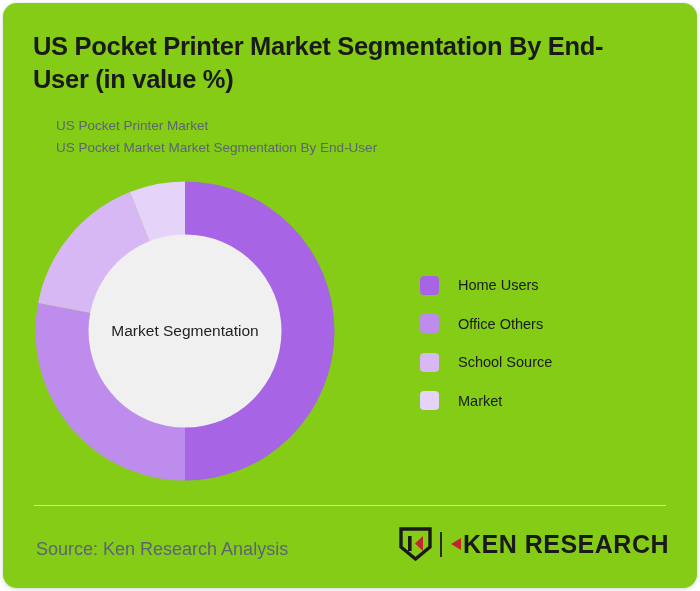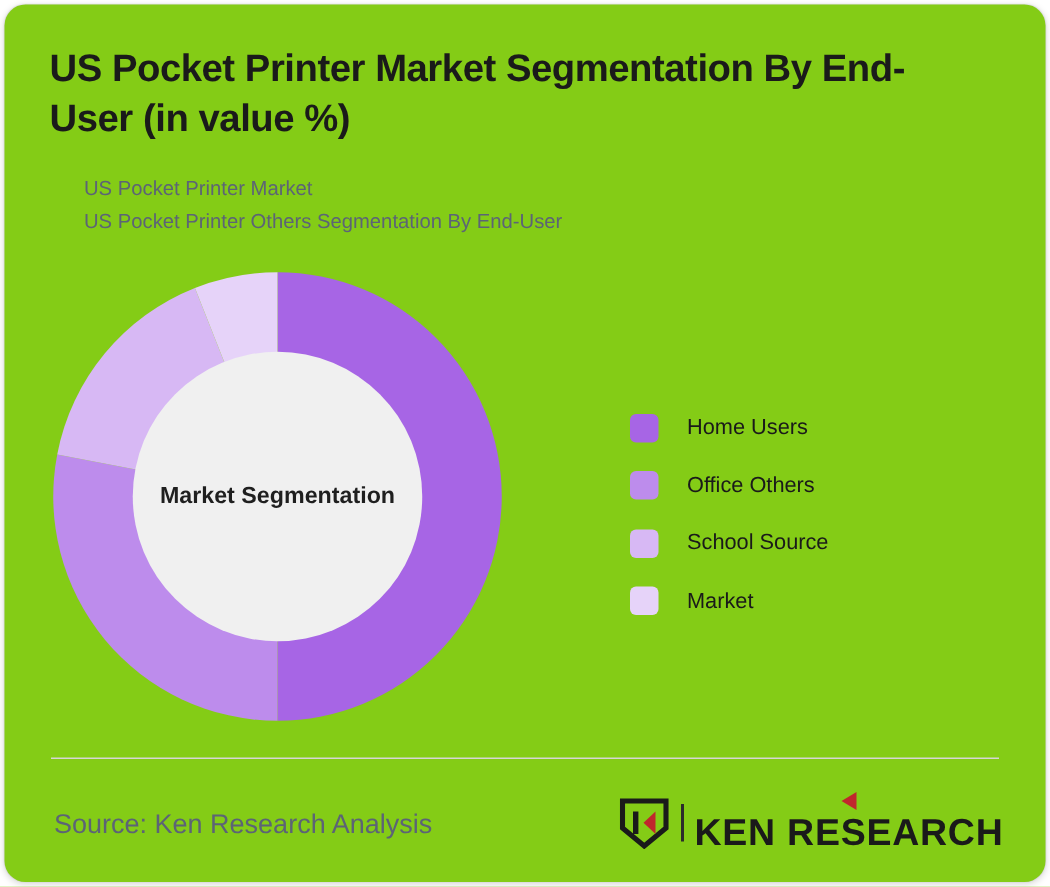--- a/index.html
+++ b/index.html
@@ -68,21 +68,20 @@
     left: 0;
     top: 0;
     width: 300px;
     height: 300px;
     display: flex;
     align-items: center;
     justify-content: center;
     font-size: 15.5px;
     color: #1f1f1f;
     pointer-events: none;
-    font-weight: bold;
   }
 
   
   #legend {
     position: absolute;
     left: 417px;
     top: 103px;
   }
   .legend-item {
     display: flex;
@@ -133,34 +132,33 @@
     margin: 0 7px 0 8px;
   }
   #logo-text {
     font-size: 25px;
     font-weight: bold;
     color: #1a1a1a;
     letter-spacing: 0.5px;
     font-family: "Liberation Sans", sans-serif;
     display: flex;
     align-items: center;
-    flex-direction: column;
   }
   #logo-tri { display: block; margin-right: 1px; }
 </style>
 </head>
 <body>
 
 <div id="card">
 
   <div id="title">US Pocket Printer Market Segmentation By End-User (in value %)</div>
 
   <div id="subtitle-block">
     <span class="subtitle-line">US Pocket Printer Market</span>
-    <span class="subtitle-line">US Pocket Printer Others Segmentation By End-User</span>
+    <span class="subtitle-line">US Pocket Market Market Segmentation By End-User</span>
   </div>
 
   <div id="chart-area">
 
     <div id="donut-wrap">
       <svg id="donut-svg" width="300" height="300" viewBox="0 0 300 300">
         <g id="slices">
             <path d="M 150 150 L 150 0.5 A 149.5 149.5 0 0 1 150 299.5 Z" fill="#a765e5"></path>
             <path d="M 150 150 L 150 299.5 A 149.5 149.5 0 0 1 3.148056016061048 121.98649346943415 Z" fill="#bd8cec"></path>
             <path d="M 150 150 L 3.148056016061048 121.98649346943415 A 149.5 149.5 0 0 1 94.96537937364079 10.998415359706371 Z" fill="#d7b8f4"></path>

